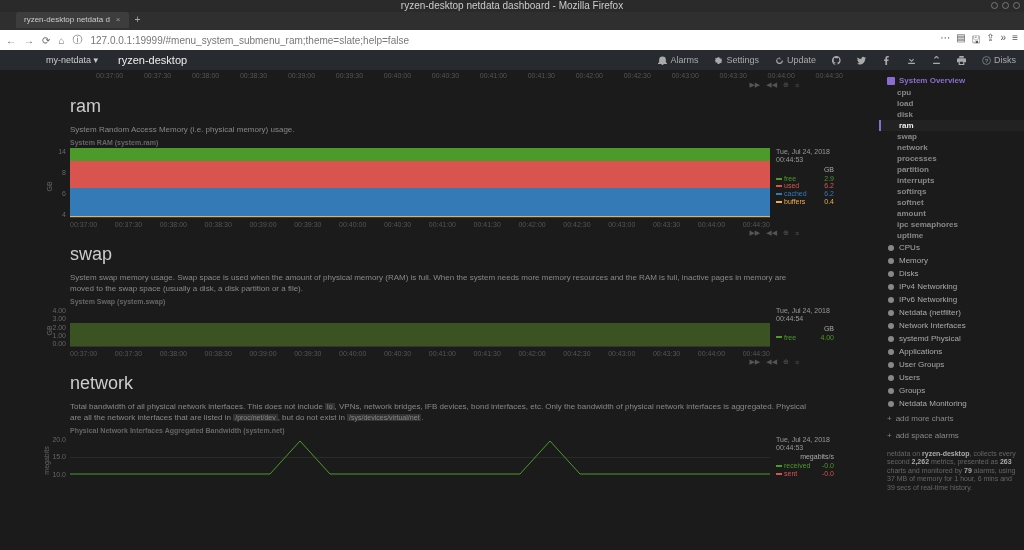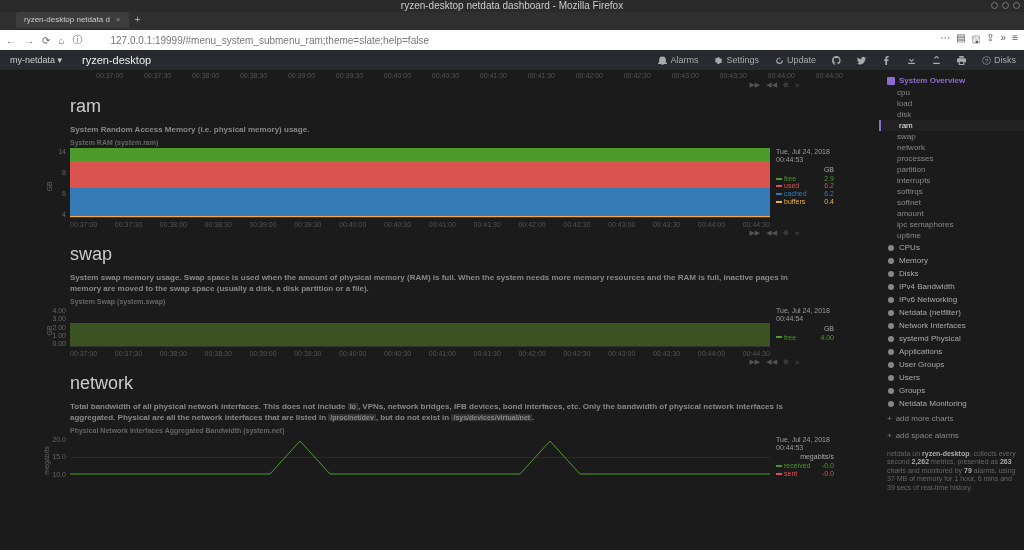--- a/index.html
+++ b/index.html
@@ -10,43 +10,43 @@
 .desktop-bar .wctrl { position: absolute; right: 4px; top: 2px; display: flex; gap: 4px; }
 .desktop-bar .wctrl span { width: 7px; height: 7px; border: 1px solid #777; border-radius: 50%; display: inline-block; }
 
 
 .tab-strip { height: 18px; background: #2f2f2f; display: flex; align-items: flex-start; padding-left: 16px; }
 .tab { background: #3d3d3d; height: 16px; padding: 0 8px; color: #ccc; font-size: 8px; line-height: 16px; border-radius: 3px 3px 0 0; display: flex; align-items: center; gap: 6px; }
 .tab .x { color: #999; }
 .newtab { color: #aaa; margin-left: 6px; font-size: 10px; line-height: 16px; }
 
 .nav-bar { height: 20px; background: #fff; display: flex; align-items: center; padding: 0 6px; gap: 8px; font-size: 10px; color: #555; }
-.nav-bar .url { flex: 1; color: #777; margin-left: 20px; }
+.nav-bar .url { flex: 1; color: #777; }
 .nav-bar .icon { color: #666; }
 .nav-bar .right-icons { display: flex; gap: 6px; }
 
 
 .app-bar { height: 20px; background: #272b30; display: flex; align-items: center; color: #aaa; font-size: 9px; }
-.app-bar .brand { padding: 0 10px; color: #ccc; }
+.app-bar .brand { padding: 0 10px; color: #ccc; margin-left: 36px; }
 .app-bar .host { padding: 0 10px; color: #eee; font-size: 11px; }
 .app-bar .spacer { flex: 1; }
 .app-bar .btn { padding: 0 8px; display: flex; align-items: center; gap: 3px; cursor: pointer; }
 .app-bar .btn svg { width: 9px; height: 9px; fill: #aaa; }
 
 
 .ruler { display: flex; padding: 0 26px 0 70px; color: #555; font-size: 7px; justify-content: space-between; height: 10px; align-items: center; }
 
 
 .columns { display: flex; height: calc(550px - 12px - 18px - 20px - 20px); }
 .main { flex: 1; padding: 0 10px 0 26px; overflow: hidden; }
 .side { width: 145px; background: #1b1b1b; padding: 4px 0; font-size: 8px; }
 
 
 h2 { color: #ccc; font-size: 18px; font-weight: normal; margin: 6px 0 8px 44px; }
-.desc { color: #888; font-size: 8px; margin: 0 0 4px 44px; max-width: 740px; line-height: 1.3; font-weight: bold; }
+.desc { color: #888; font-size: 8px; margin: 0 0 4px 44px; max-width: 740px; line-height: 1.3; }
 .desc code { background: #333; padding: 0 2px; font-size: 7px; }
 .chart-title { color: #666; font-size: 7px; margin: 0 0 2px 44px; font-weight: bold; }
 
 .chart-wrap { display: flex; margin-bottom: 2px; }
 .yaxis { width: 44px; display: flex; flex-direction: column; justify-content: space-between; align-items: flex-end; padding-right: 4px; color: #666; font-size: 7px; position: relative; }
 .yunit { position: absolute; left: 18px; top: 50%; transform: rotate(-90deg); transform-origin: center; color: #666; font-size: 7px; }
 .plot { position: relative; }
 .meta { width: 70px; padding-left: 6px; font-size: 7px; color: #888; }
 .meta .ts { color: #999; line-height: 1.1; }
 .meta .unit { color: #aaa; margin: 2px 0; text-align: right; padding-right: 6px; }
@@ -67,21 +67,21 @@
 
 .swap-area { width: 700px; height: 40px; background: #1b1b1b; border-bottom: 1px solid #333; position: relative; }
 .swap-fill { position: absolute; bottom: 0; left: 0; right: 0; height: 60%; background: #3b5323; }
 
 
 .net-area { width: 700px; height: 40px; background: #1b1b1b; position: relative; }
 .net-area .ln { position: absolute; left: 0; bottom: 18px; width: 100%; height: 1px; background: #2a2a2a; }
 
 
 .side-h { color: #8a6dce; font-size: 8px; padding: 2px 8px; display: flex; align-items: center; gap: 4px; font-weight: bold; }
-.side-item { padding: 1px 8px 1px 18px; color: #888; cursor: pointer; }
+.side-item { padding: 1px 8px 1px 18px; color: #888; cursor: pointer; font-weight: bold; }
 .side-item.active { color: #eee; border-left: 2px solid #8a6dce; background: #222; }
 .side-sec { padding: 2px 8px; color: #aaa; display: flex; align-items: center; gap: 4px; }
 .side-sec svg { width: 8px; height: 8px; fill: #888; }
 .side-add { padding: 4px 8px; color: #888; display: flex; gap: 4px; align-items: center; }
 .side-foot { padding: 6px 8px; color: #666; font-size: 7px; line-height: 1.2; }
 .side-foot b { color: #aaa; }
 </style>
 </head>
 <body>
 
@@ -418,21 +418,21 @@
         <div class="side-sec">
           <svg viewBox="0 0 16 16">
             <circle cx="8" cy="8" r="6" fill="#888"></circle>
           </svg>
           <span>Disks</span>
         </div>
         <div class="side-sec">
           <svg viewBox="0 0 16 16">
             <circle cx="8" cy="8" r="6" fill="#888"></circle>
           </svg>
-          <span>IPv4 Bandwidth</span>
+          <span>IPv4 Networking</span>
         </div>
         <div class="side-sec">
           <svg viewBox="0 0 16 16">
             <circle cx="8" cy="8" r="6" fill="#888"></circle>
           </svg>
           <span>IPv6 Networking</span>
         </div>
         <div class="side-sec">
           <svg viewBox="0 0 16 16">
             <circle cx="8" cy="8" r="6" fill="#888"></circle>

